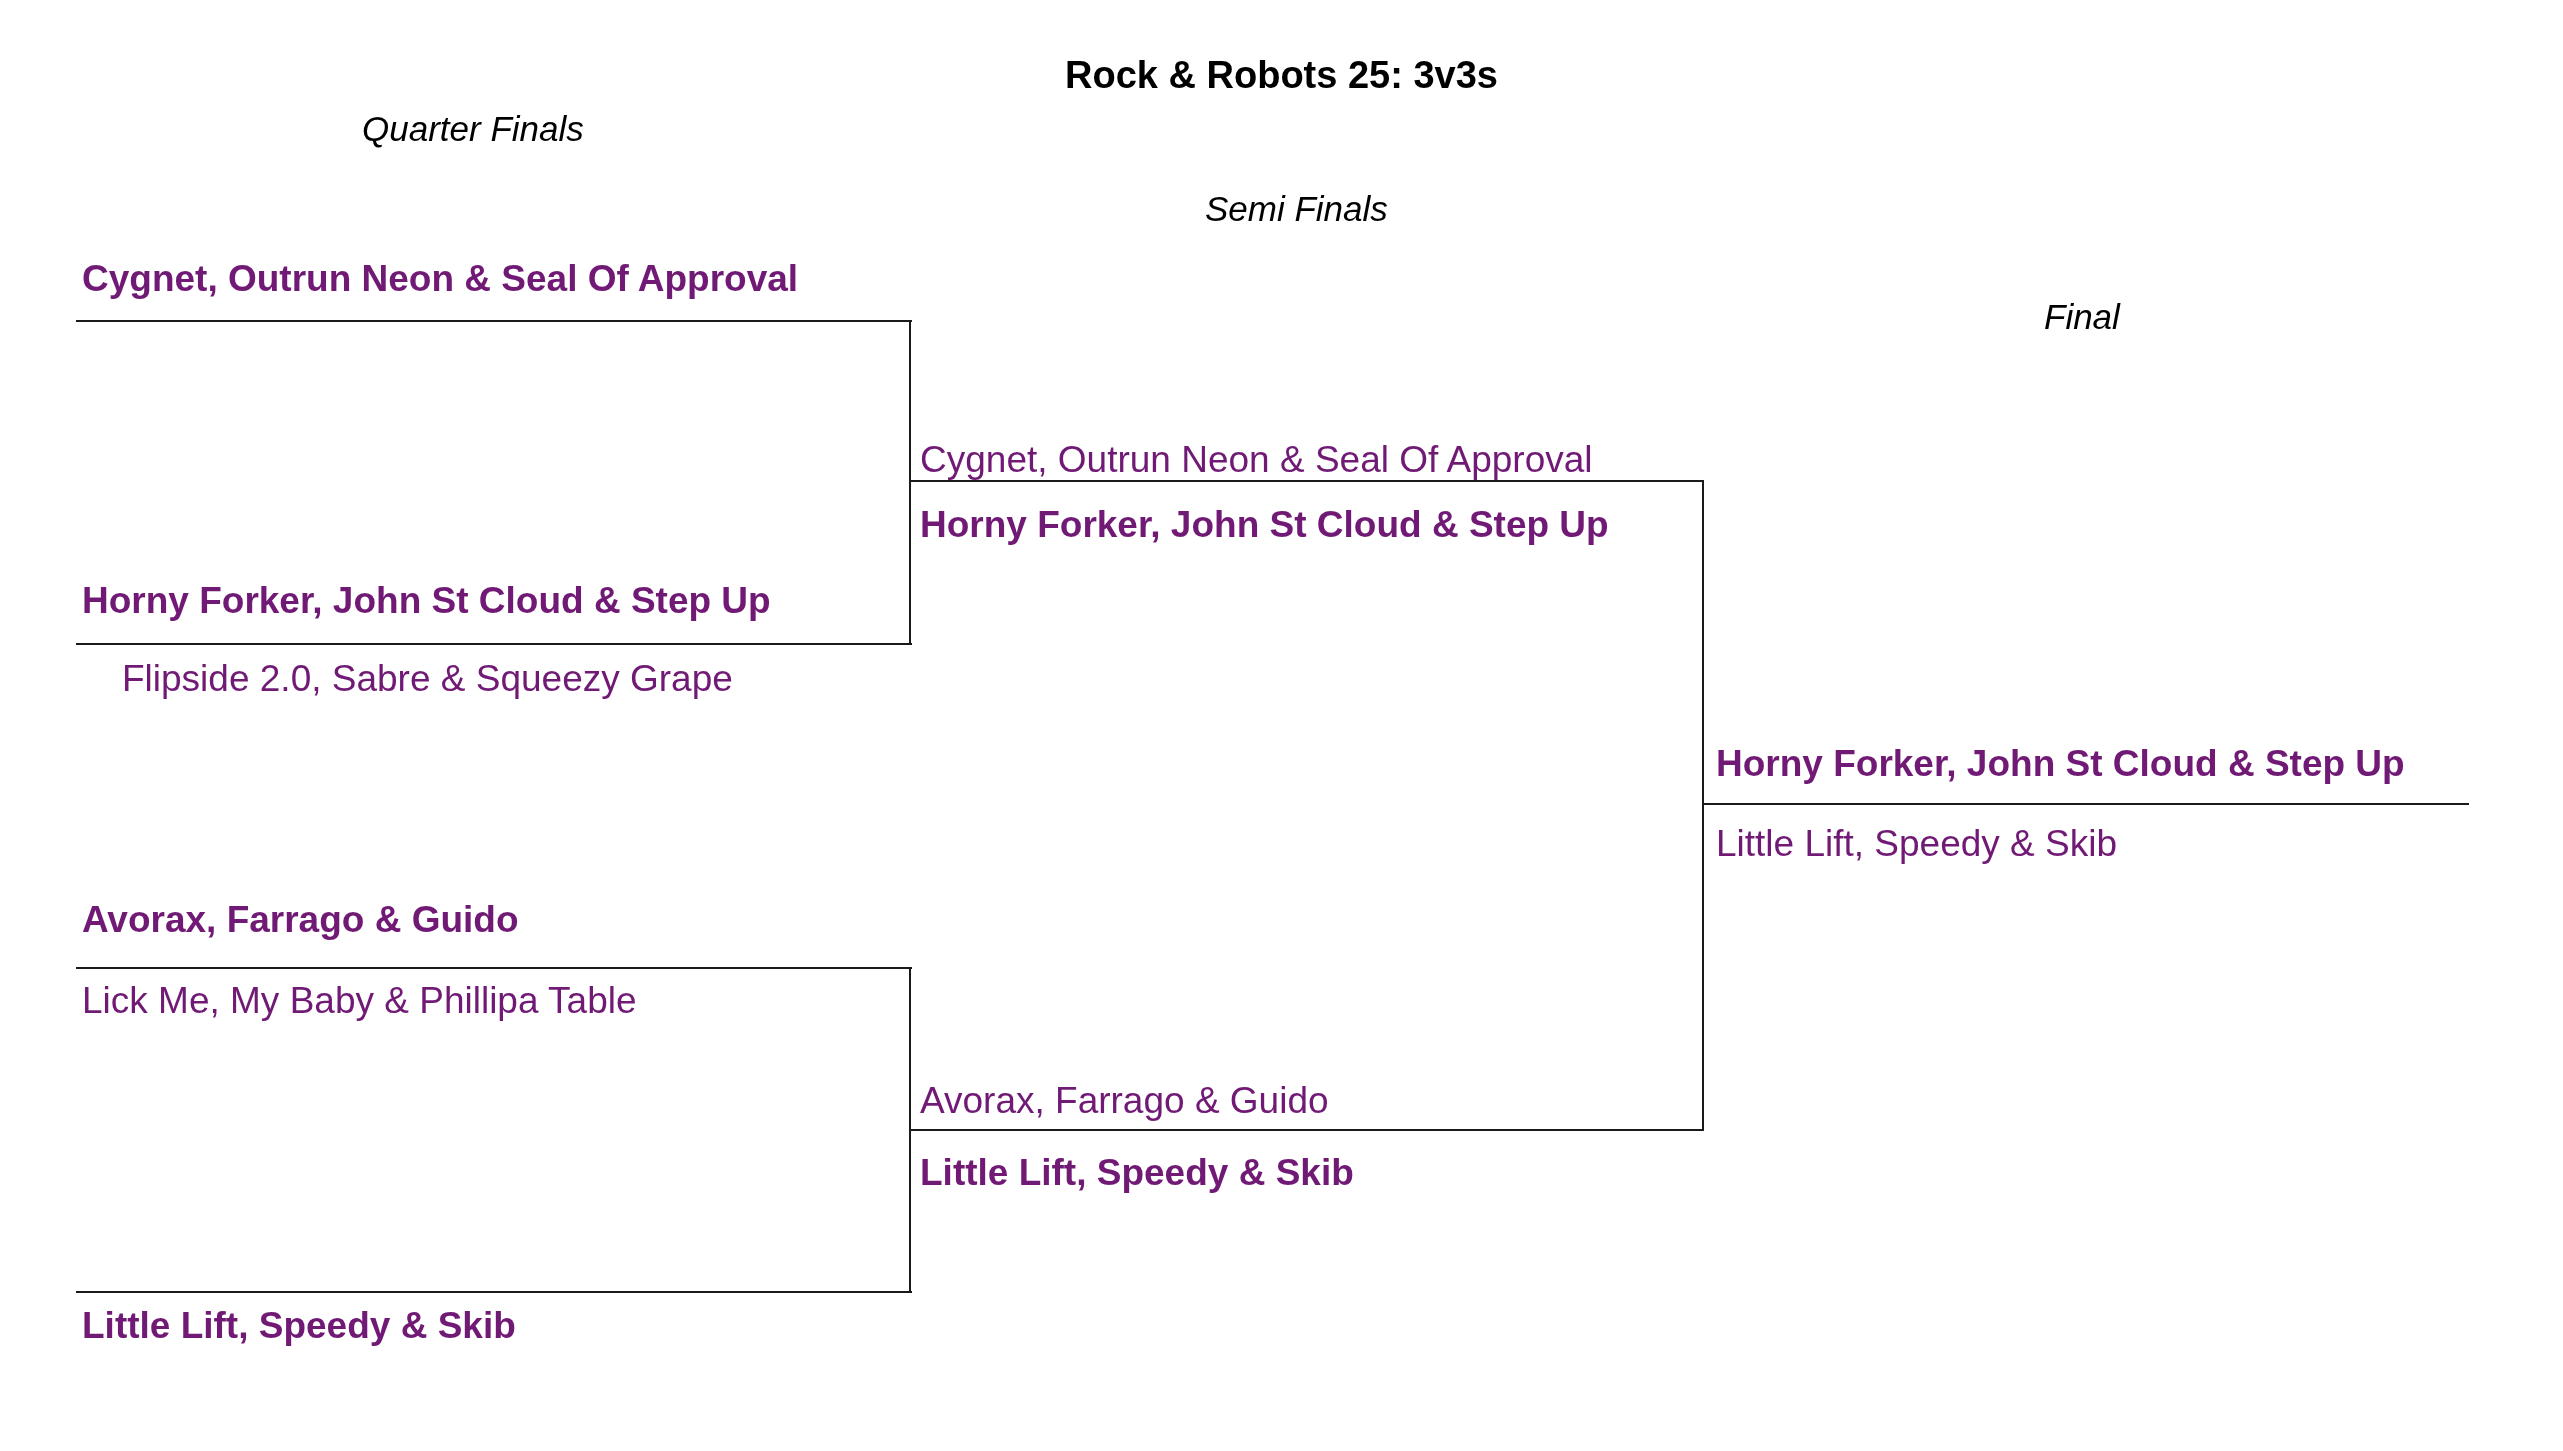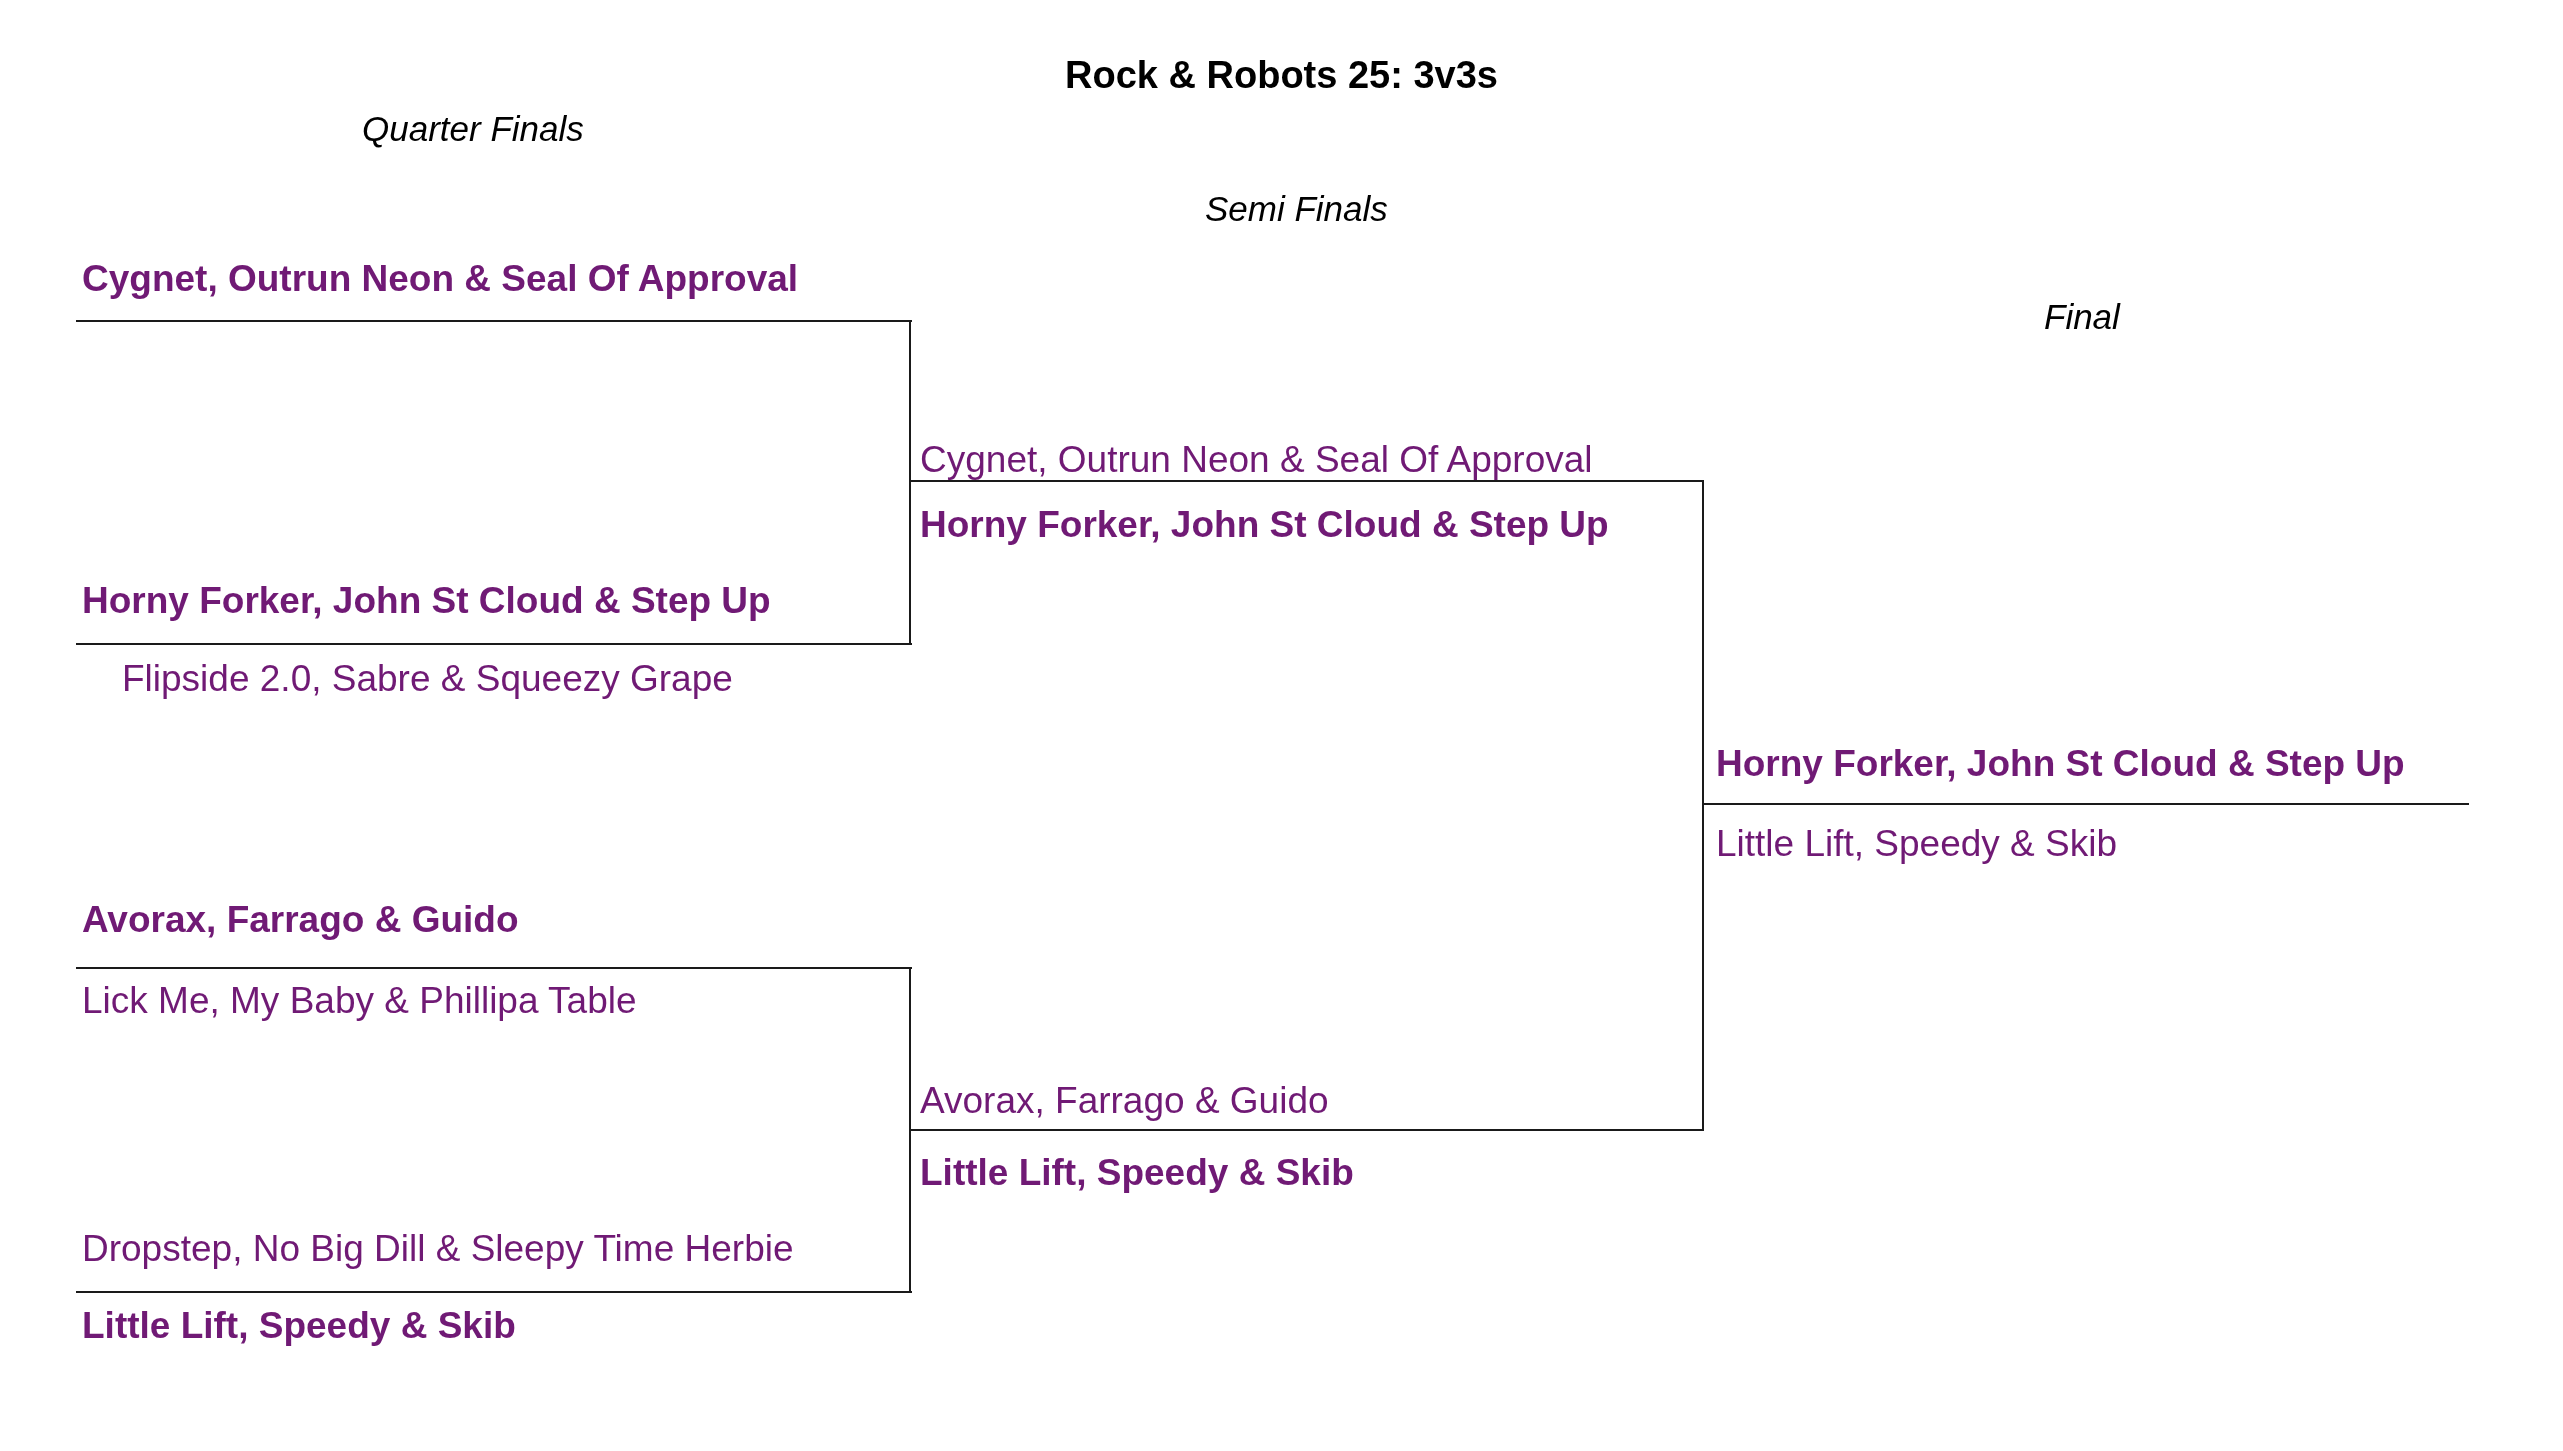--- a/index.html
+++ b/index.html
@@ -86,21 +86,20 @@
   <div class="team winner" style="left:82px; top:582px;">Horny Forker, John St Cloud &amp; Step Up</div>
   <div class="hline" style="left:76px; top:643px; width:836px;"></div>
   <div class="team loser" style="left:82px; top:660px;margin-left:40px;">Flipside 2.0, Sabre &amp; Squeezy Grape</div>
 
   <div class="vline thin" style="left:909px; top:320px; height:325px;"></div>
 
   <div class="team winner" style="left:82px; top:901px;">Avorax, Farrago &amp; Guido</div>
   <div class="hline" style="left:76px; top:967px; width:836px;"></div>
   <div class="team loser" style="left:82px; top:982px;">Lick Me, My Baby &amp; Phillipa Table</div>
 
-  <div class="team loser" style="left:82px; top:1230px;">Dropstep, No Big Dill &amp; Sleepy Time Herbie</div>
   <div class="hline" style="left:76px; top:1291px; width:836px;"></div>
   <div class="team winner" style="left:82px; top:1307px;">Little Lift, Speedy &amp; Skib</div>
 
   <div class="vline thin" style="left:909px; top:967px; height:326px;"></div>
 
   <div class="team loser" style="left:920px; top:441px;">Cygnet, Outrun Neon &amp; Seal Of Approval</div>
   <div class="hline" style="left:910px; top:480px; width:794px;"></div>
   <div class="team winner" style="left:920px; top:506px;">Horny Forker, John St Cloud &amp; Step Up</div>
 
   <div class="team loser" style="left:920px; top:1082px;">Avorax, Farrago &amp; Guido</div>

